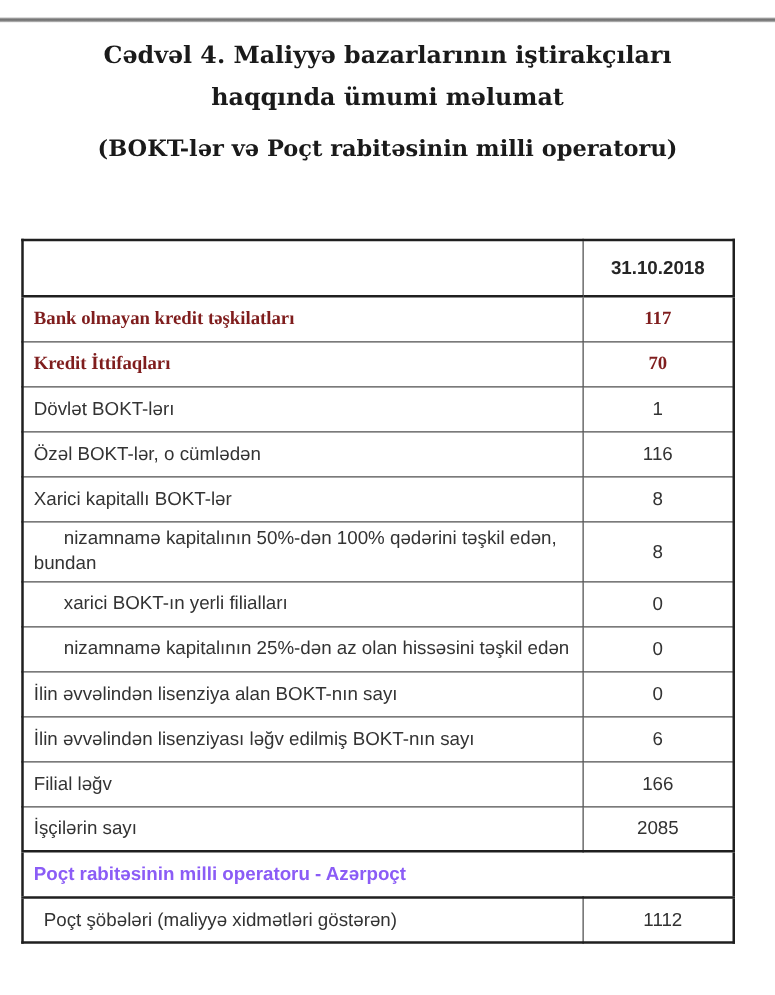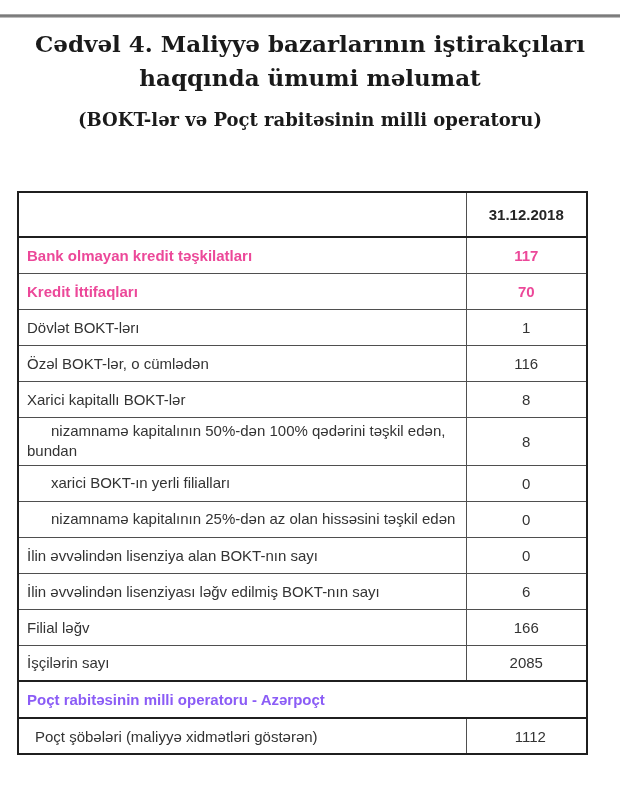--- a/index.html
+++ b/index.html
@@ -13,21 +13,21 @@
   .top-rule{
     margin-top:14px;
     height:4px;
     background:linear-gradient(to bottom,#b9b9b9 0%,#6e6e6e 45%,#8a8a8a 70%,#e2e2e2 100%);
   }
   .page-title{
     margin:9px 30px 0 30px;
     text-align:center;
     font-family:"DejaVu Serif", serif;
     font-weight:bold;
-    font-size:23px;
+    font-size:19px;
     line-height:34px;
     color:#1a1a1a;
   }
   .page-subtitle{
     margin:14px 30px 4px 30px;
     text-align:center;
     font-family:"DejaVu Serif", serif;
     font-weight:bold;
     font-size:18px;
     line-height:22px;
@@ -52,21 +52,21 @@
   tr.header-row td{
     height:45px;
     border-bottom:2px solid #1f1f1f;
     font-weight:bold;
     color:#262626;
   }
   td.val{
     text-align:center;
     padding:0 4px;
   }
-  tr.bold td.lbl, tr.bold td{font-weight:bold;color:#ec4899;}
+  tr.bold td.lbl, tr.bold td{font-weight:bold;color:#7f1d1d;font-family:Liberation Serif, serif;}
   tr.two-line td{height:48px;}
   td.indented{
     text-indent:24px;
     line-height:20px;
     padding-top:3px;padding-bottom:3px;
   }
   tr.section-row td{
     border-top:2px solid #1f1f1f;
     border-bottom:2px solid #1f1f1f;
     font-weight:bold;
@@ -86,21 +86,21 @@
 <div class="page-subtitle">(BOKT-lər və Poçt rabitəsinin milli operatoru)</div>
 
 <table class="info-table">
   <colgroup>
     <col class="col-label">
     <col class="col-value">
   </colgroup>
   <tbody>
     <tr class="header-row">
       <td class="lbl"></td>
-      <td class="val">31.12.2018</td>
+      <td class="val">31.10.2018</td>
     </tr>
 
     <tr class="bold">
       <td class="lbl">Bank olmayan kredit təşkilatları</td>
       <td class="val">117</td>
     </tr>
 
     <tr class="bold">
       <td class="lbl">Kredit İttifaqları</td>
       <td class="val">70</td>

